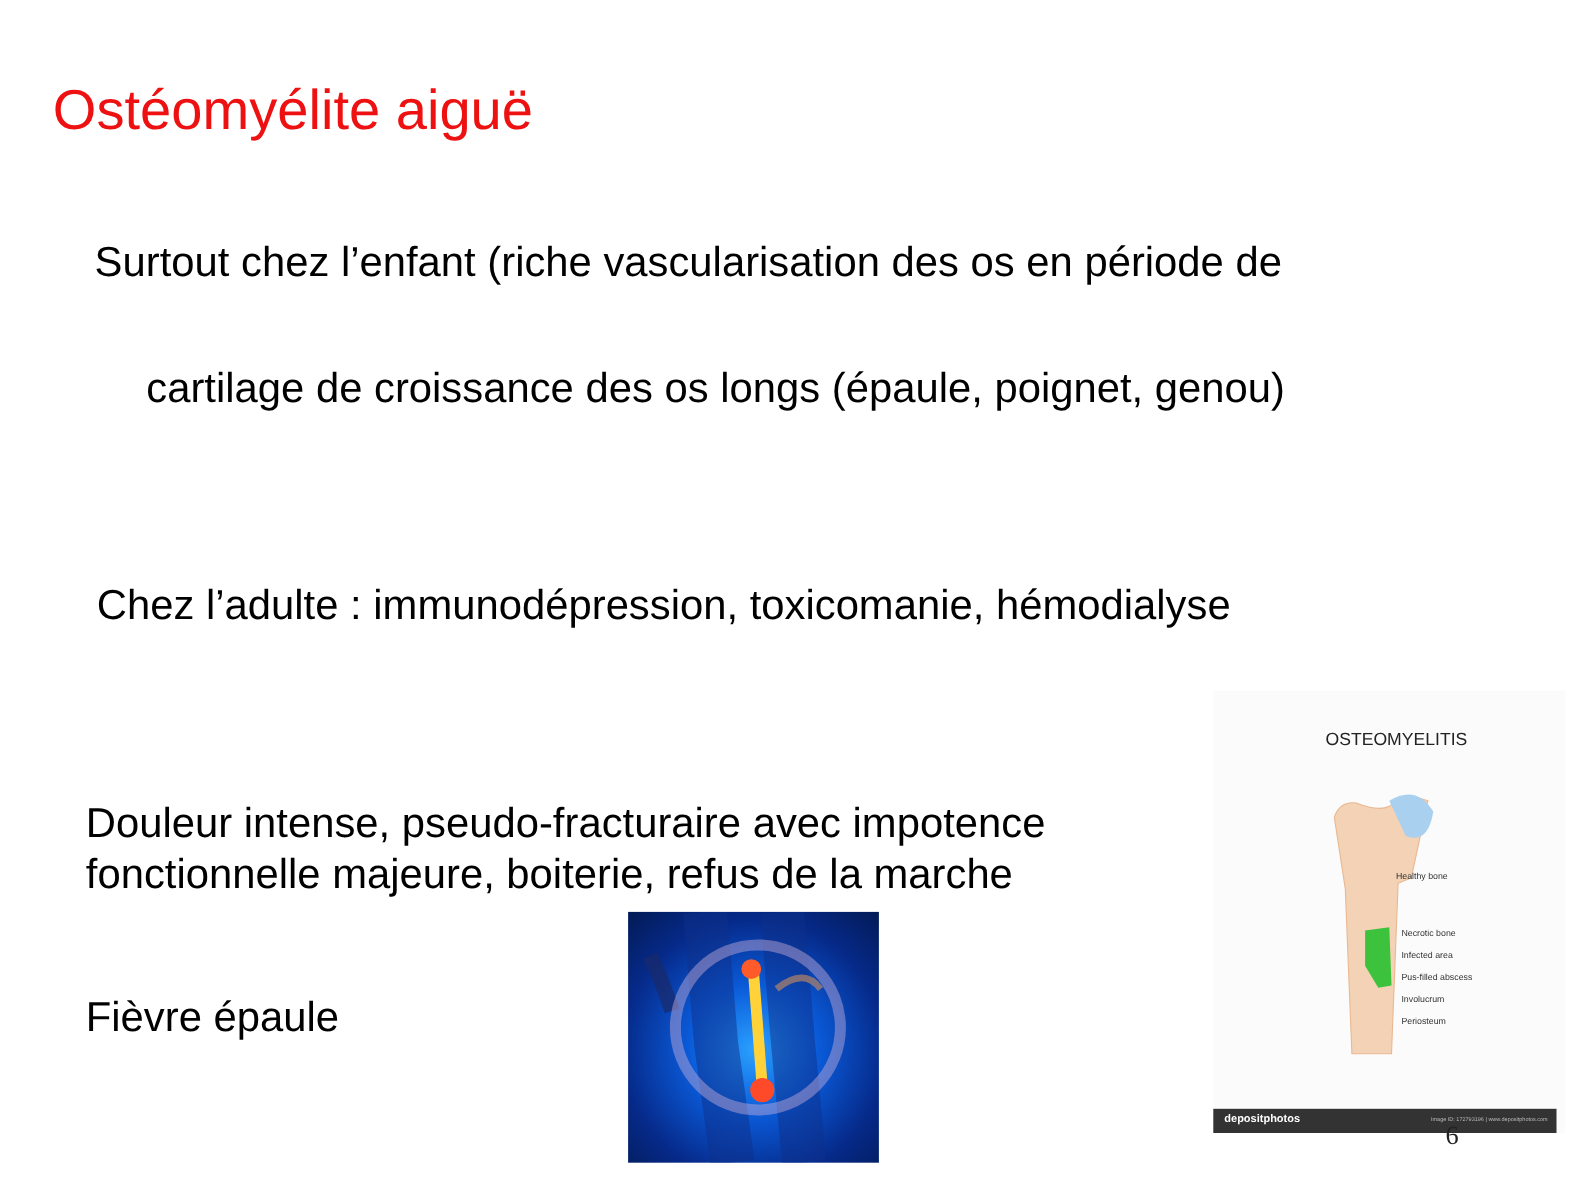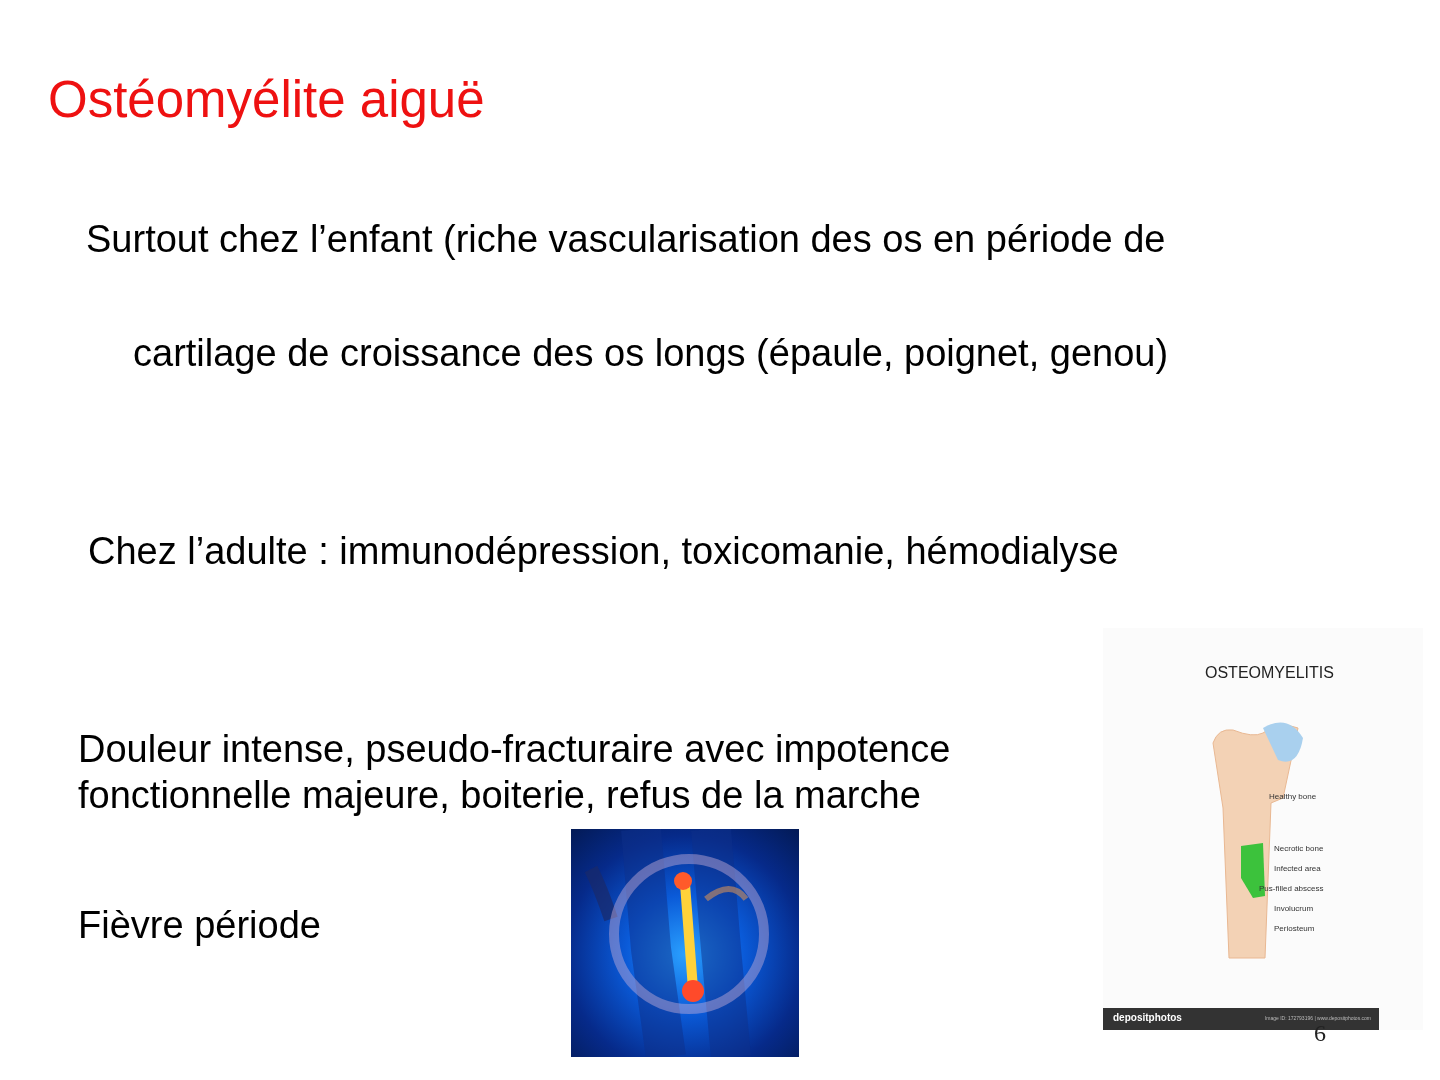--- a/index.html
+++ b/index.html
@@ -13,21 +13,21 @@
   .p2 { left:88px; top:330px;margin-left:45px; }
   .p3 { left:88px; top:528px; }
   .p4 { left:78px; top:726px; }
   .p5 { left:78px; top:902px; }
 
   .xray { position:absolute; left:571px; top:829px; width:228px; height:228px; overflow:hidden;
           background:radial-gradient(circle at 50% 55%, #2aa0ff 0%, #0a5ad8 35%, #062a8a 70%, #031a55 100%); }
   .diagram { position:absolute; left:1103px; top:628px; width:320px; height:402px; background:#fbfbfb; }
   .diagram-title { position:absolute; left:102px; top:36px; font-size:16px; color:#222; font-family:"Liberation Sans", sans-serif; }
   .lbl { position:absolute; font-size:8px; color:#333; white-space:nowrap; }
-  .dp-bar { position:absolute; left:0; bottom:0; width:276px; height:22px; background:#333; }
+  .dp-bar { position:absolute; left:0; bottom:0; width:312px; height:22px; background:#333; }
   .dp-logo { position:absolute; left:10px; top:4px; font-size:10px; color:#fff; font-weight:bold; }
   .dp-info { position:absolute; right:8px; top:7px; font-size:5px; color:#bbb; }
   .page-num { position:absolute; left:1314px; top:1020px; font-size:24px; color:#222; font-family:"Liberation Serif", serif; }
 </style>
 </head>
 <body>
 
 <div class="title">Ostéomyélite aiguë</div>
 
 <div class="txt p1">
@@ -37,21 +37,21 @@
   <div>cartilage de croissance des os longs (épaule, poignet, genou)</div>
 </div>
 <div class="txt p3">
   <div>Chez l’adulte : immunodépression,  toxicomanie, hémodialyse</div>
 </div>
 <div class="txt p4">
   <div>Douleur intense, pseudo-fracturaire avec impotence</div>
   <div>fonctionnelle majeure, boiterie, refus de la marche</div>
 </div>
 <div class="txt p5">
-  <div>Fièvre période</div>
+  <div>Fièvre épaule</div>
 </div>
 
 <div class="xray" title="Femur highlighted on blue anatomical body">
   <svg width="228" height="228" viewBox="0 0 228 228">
     <path d="M70 0 L80 120 L95 228 M140 0 L150 120 L160 228" stroke="#0d2f8a" stroke-width="40" fill="none" opacity="0.5"></path>
     <path d="M20 40 Q30 60 40 90" stroke="#1a2a6a" stroke-width="14" fill="none" opacity="0.7"></path>
     <circle cx="118" cy="105" r="75" stroke="#c9b0d8" stroke-width="10" fill="none" opacity="0.45"></circle>
     <path d="M114 55 L122 160" stroke="#ffd23a" stroke-width="10" stroke-linecap="round"></path>
     <circle cx="112" cy="52" r="9" fill="#ff5a2a"></circle>
     <circle cx="122" cy="162" r="11" fill="#ff4a2a"></circle>
@@ -62,21 +62,21 @@
 <div class="diagram">
   <div class="diagram-title">OSTEOMYELITIS</div>
   <svg width="320" height="402" viewBox="0 0 320 402" style="position:absolute;left:0;top:0">
     <path d="M110 115 Q115 100 130 102 Q150 110 160 105 Q175 92 195 100 L180 170 L168 175 L162 330 L126 330 L120 180 Z" fill="#f3d2b5" stroke="#e9b892"></path>
     <path d="M160 100 Q185 85 200 110 Q195 140 175 132 Z" fill="#a9d0ee"></path>
     <path d="M138 218 L160 215 L162 268 L150 270 L138 250 Z" fill="#3cc23c"></path>
   </svg>
   <div class="lbl" style="left:166px;top:164px">Healthy bone</div>
   <div class="lbl" style="left:171px;top:216px">Necrotic bone</div>
   <div class="lbl" style="left:171px;top:236px">Infected area</div>
-  <div class="lbl" style="left:156px;top:256px">Pus-filled abscess</div>
+  <div class="lbl" style="left:171px;top:256px">Pus-filled abscess</div>
   <div class="lbl" style="left:171px;top:276px">Involucrum</div>
   <div class="lbl" style="left:171px;top:296px">Periosteum</div>
   <div class="dp-bar">
     <div class="dp-logo">depositphotos</div>
     <div class="dp-info">Image ID: 172793196  |  www.depositphotos.com</div>
   </div>
 </div>
 
 <div class="page-num">6</div>
 

